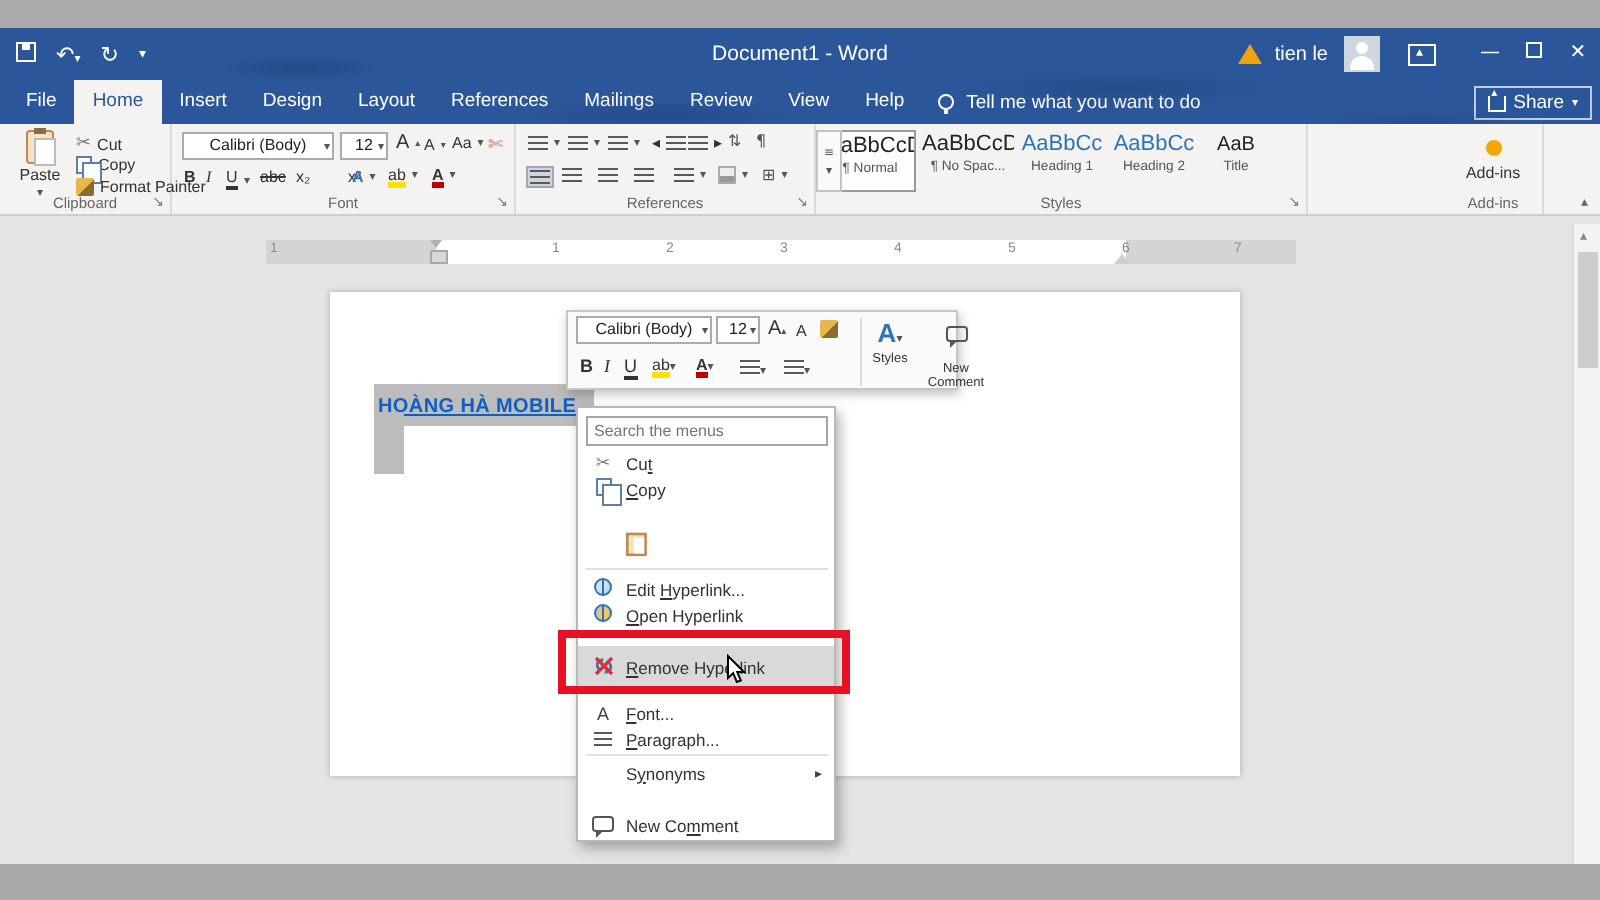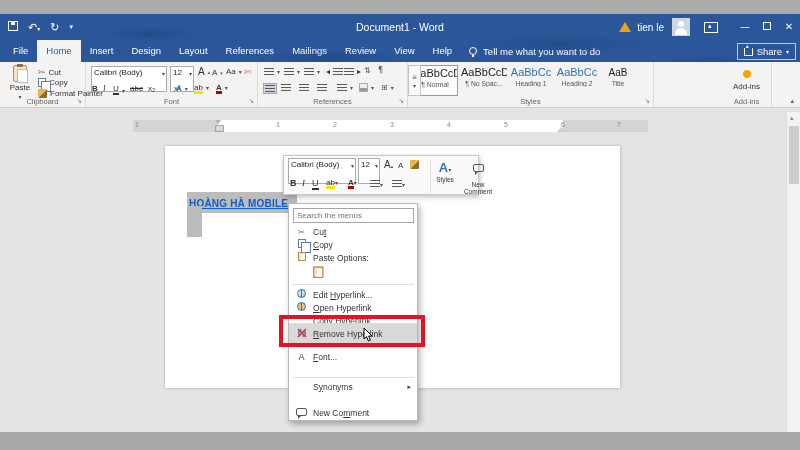--- a/index.html
+++ b/index.html
@@ -42,21 +42,21 @@
   .sharebtn { position:absolute; right:4px; top:3px; height:17px; border:1px solid rgba(255,255,255,.7); display:flex; align-items:center; gap:4px; padding:0 6px; font-size:9.5px; color:#fff; }
   .shareic { width:9px; height:8px; border:1px solid #fff; border-top:none; position:relative; }
   .shareic::after { content:"▴"; position:absolute; left:1px; top:-6px; font-size:6px; color:#fff; }
 
   
   .ribbon { position:absolute; left:0; top:62px; width:800px; height:46px; background:#f4f3f2; border-bottom:1px solid #d0cecd; font-size:8.5px; color:#3b3a39; }
   .rgroup { position:absolute; top:0; height:45px; border-right:1px solid #dcdad8; }
   .glabel { position:absolute; bottom:1px; width:100%; text-align:center; font-size:7.5px; color:#666; }
   .launcher { position:absolute; right:3px; bottom:2px; font-size:7px; color:#777; }
   .rbtn { position:absolute; display:flex; align-items:center; gap:3px; white-space:nowrap; font-size:8px; color:#333; }
-  .combo { position:absolute; height:26px; background:#fff; border:1px solid #ababab; font-size:8px; line-height:12px; padding:0 2px; color:#222; white-space:nowrap; overflow:hidden; }
+  .combo { position:absolute; height:14px; background:#fff; border:1px solid #ababab; font-size:8px; line-height:12px; padding:0 2px; color:#222; white-space:nowrap; overflow:hidden;text-align:center; }
   .combo .dd { position:absolute; right:1px; top:1px; font-size:6px; color:#555; }
   .caret { font-size:6px; color:#555; }
   .bigA { font-size:10px; } .smallA { font-size:8px; }
   .bars { display:inline-block; width:10px; height:7px; background:repeating-linear-gradient(to bottom,#595959 0 1px,transparent 1px 3px); }
   .toggled { background:#cfd4dd; border:1px solid #9aa7bd; padding:1px; }
   .clipic { display:inline-block; width:14px; height:17px; background:#f8e2c1; border:1px solid #ba8c53; border-radius:2px; position:relative; }
   .clipic::before { content:""; position:absolute; left:3px; top:-2px; width:6px; height:3px; background:#8a6d45; }
   .clipic::after { content:""; position:absolute; left:3px; top:3px; width:9px; height:12px; background:#fff; border:1px solid #bbb; }
   .clipsm { display:inline-block; width:8px; height:9px; background:#f8e2c1; border:1px solid #ba8c53; position:relative; }
   .clipsm::after { content:""; position:absolute; left:2px; top:1px; width:4px; height:6px; background:#fff; }
@@ -399,55 +399,52 @@
     <input class="searchbox" placeholder="Search the menus" style="">
 
     <div class="mi" style="top:21px">
       <span class="mic glyph" style="color:#777">✂</span>
       <span class="mil"><span>Cu</span><u>t</u><span></span></span>
     </div>
     <div class="mi" style="top:34px">
       <span class="mic"><span class="copyic"></span></span>
       <span class="mil"><u>C</u><span>opy</span></span>
     </div>
-    <div class="mi" style="top:47px">
-      <span class="mic"><span class="clipsm"></span></span>
-      <span class="mil"><span>Paste Options:</span></span>
-    </div>
     <div class="mi" style="top:60px;height:18px">
       <span style="position:absolute;left:24px;transform:scale(1.3);transform-origin:left center"><span class="clipsm"></span></span>
     </div>
     <div class="msep" style="top:80px"></div>
     <div class="mi" style="top:84px">
       <span class="mic"><span class="globe"></span></span>
       <span class="mil"><span>Edit </span><u>H</u><span>yperlink...</span></span>
     </div>
     <div class="mi" style="top:97px">
       <span class="mic"><span class="globe" style="background:radial-gradient(circle at 60% 60%, #f5c26b 0 40%, #9dc3e6 100%)"></span></span>
       <span class="mil"><u>O</u><span>pen Hyperlink</span></span>
-    </div>
-    <div class="mi" style="top:110px">
-      <span class="mil"><span>Copy Hyperlink</span></span>
     </div>
     <div class="mi mi-remove" style="top:119px">
       <span class="mic">
         <svg width="12" height="12" viewBox="0 0 12 12">
           <g stroke="#4472a8" stroke-width="1.4" fill="none">
             <path d="M4.5 8 a2.6 2.6 0 0 1 0-5 h1.2"></path>
             <path d="M7.5 4 a2.6 2.6 0 0 1 0 5 h-1.2"></path>
           </g>
           <path d="M2 2 L10 10 M10 2 L2 10" stroke="#d13438" stroke-width="1.6"></path>
         </svg>
       </span>
       <span class="mil"><u>R</u><span>emove Hyperlink</span></span>
     </div>
     <div class="mi" style="top:146px">
       <span class="mic" style="font-size:9px;color:#444">A</span>
       <span class="mil"><u>F</u><span>ont...</span></span>
     </div>
+    <div class="mi" style="top:159px">
+      <span class="mic"><span class="bars" style="width:9px"></span></span>
+      <span class="mil"><u>P</u><span>aragraph...</span></span>
+    </div>
     <div class="msep" style="top:173px"></div>
     <div class="mi" style="top:176px">
       <span class="mil"><span>S</span><u>y</u><span>nonyms</span></span>
       <span class="subarrow glyph">▸</span>
     </div>
     <div class="mi" style="top:202px">
       <span class="mic"><span class="commentic"></span></span>
       <span class="mil"><span>New Co</span><u>m</u><span>ment</span></span>
     </div>
   </div>

